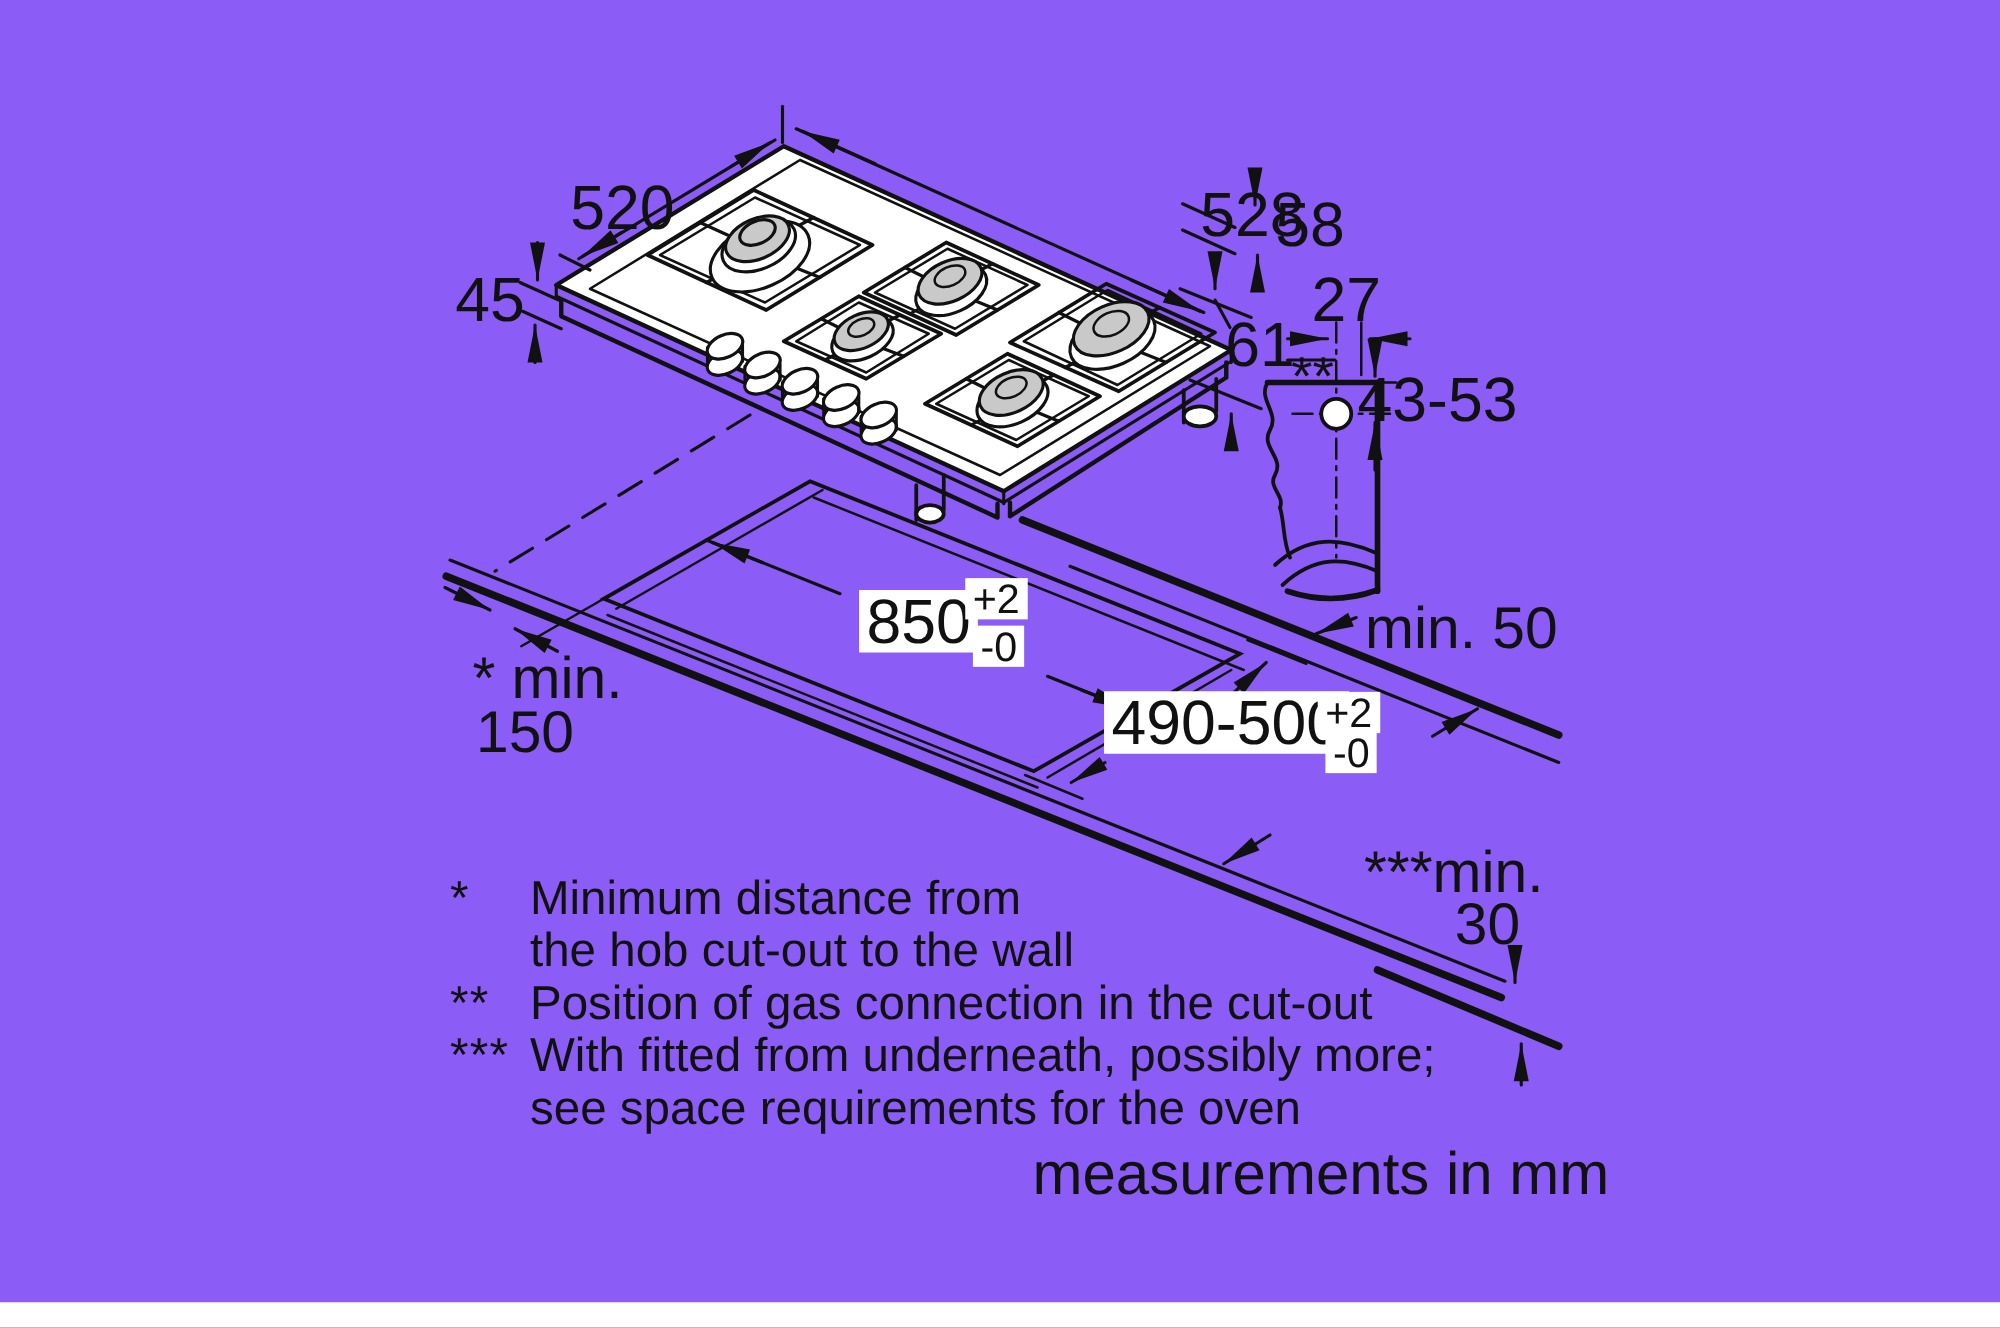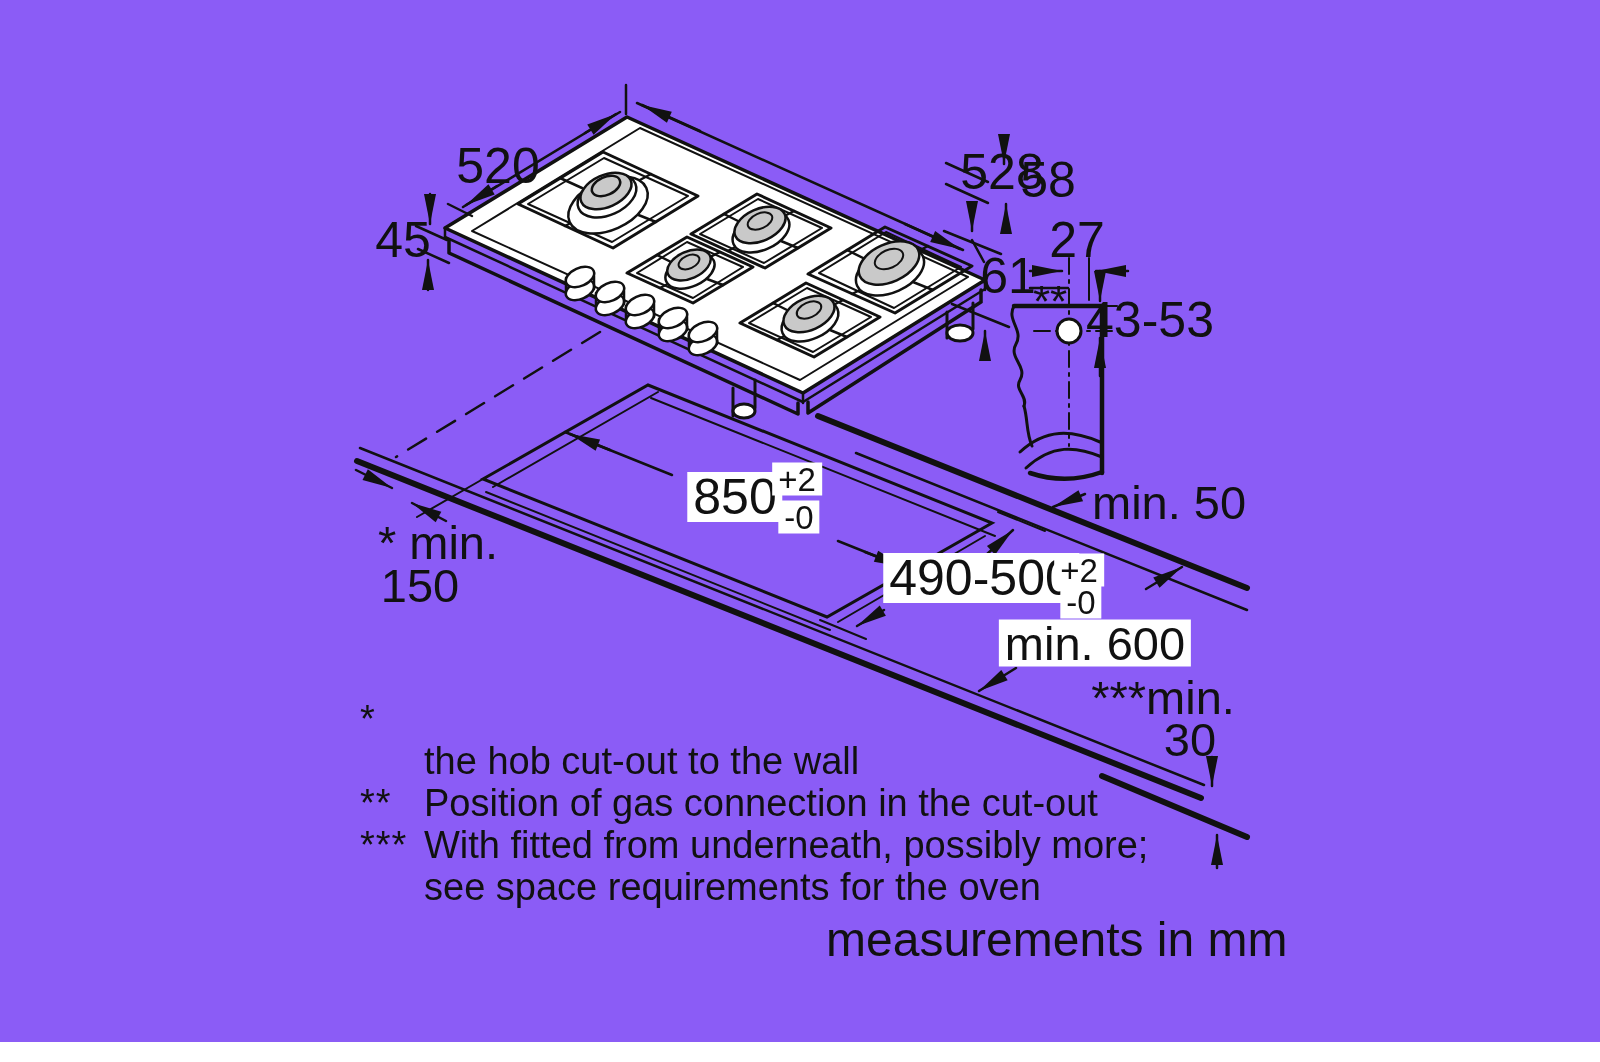--- a/index.html
+++ b/index.html
@@ -208,46 +208,46 @@
       <path d="M1128,271 L1096,271" stroke-width="2.5" marker-end="url(#ah)"></path>
 
       <path d="M1087,306 L1117,306" stroke-width="2"></path>
       <path d="M1100,271 L1100,301" stroke-width="2.5" marker-end="url(#ah)"></path>
       <path d="M1100,376 L1100,338" stroke-width="2.5" marker-end="url(#ah)"></path>
     </g>
   </svg>
 
   <div class="lbl" style="left:498px;top:166px;">520</div>
   <div class="lbl" style="left:1002px;top:172px;">528</div>
-  <div class="lbl" style="left:403px;top:240px;">45</div>
+  <div class="lbl" style="left:392px;top:240px;">45</div>
   <div class="lbl" style="left:1048px;top:180px;">58</div>
   <div class="lbl" style="left:1077px;top:240px;">27</div>
   <div class="lbl" style="left:1008px;top:276px;">61</div>
   <div class="lbl" style="left:1050px;top:302px;font-size:44px;">**</div>
   <div class="lbl" style="left:1150px;top:320px;">43-53</div>
   <div class="lbl mid left" style="left:1092px;top:502px;">min. 50</div>
 
   <div class="lbl bg" style="left:735px;top:497px;">850</div>
   <div class="lbl small bg" style="left:797px;top:479px;">+2</div>
   <div class="lbl small bg" style="left:799px;top:517px;">-0</div>
 
   <div class="lbl mid" style="left:402px;top:542px;margin-left:36px;">* min.</div>
   <div class="lbl mid" style="left:420px;top:585px;">150</div>
 
   <div class="lbl bg" style="left:981px;top:578px;">490-500</div>
   <div class="lbl small bg" style="left:1079px;top:570px;">+2</div>
   <div class="lbl small bg" style="left:1081px;top:602px;">-0</div>
 
-  <div class="lbl mid bg" style="left:1095px;top:643px;">min. 600</div>
   <div class="lbl mid" style="left:1163px;top:697px;">***min.</div>
   <div class="lbl mid" style="left:1190px;top:739px;">30</div>
 
   <div id="footnotes">
     <div class="fnrow">
       <span class="fnmark">*</span>
+      <span class="fntext">Minimum distance from</span>
     </div>
     <div class="fnrow">
       <span class="fnmark"></span>
       <span class="fntext">the hob cut-out to the wall</span>
     </div>
     <div class="fnrow">
       <span class="fnmark">**</span>
       <span class="fntext">Position of gas connection in the cut-out</span>
     </div>
     <div class="fnrow">

